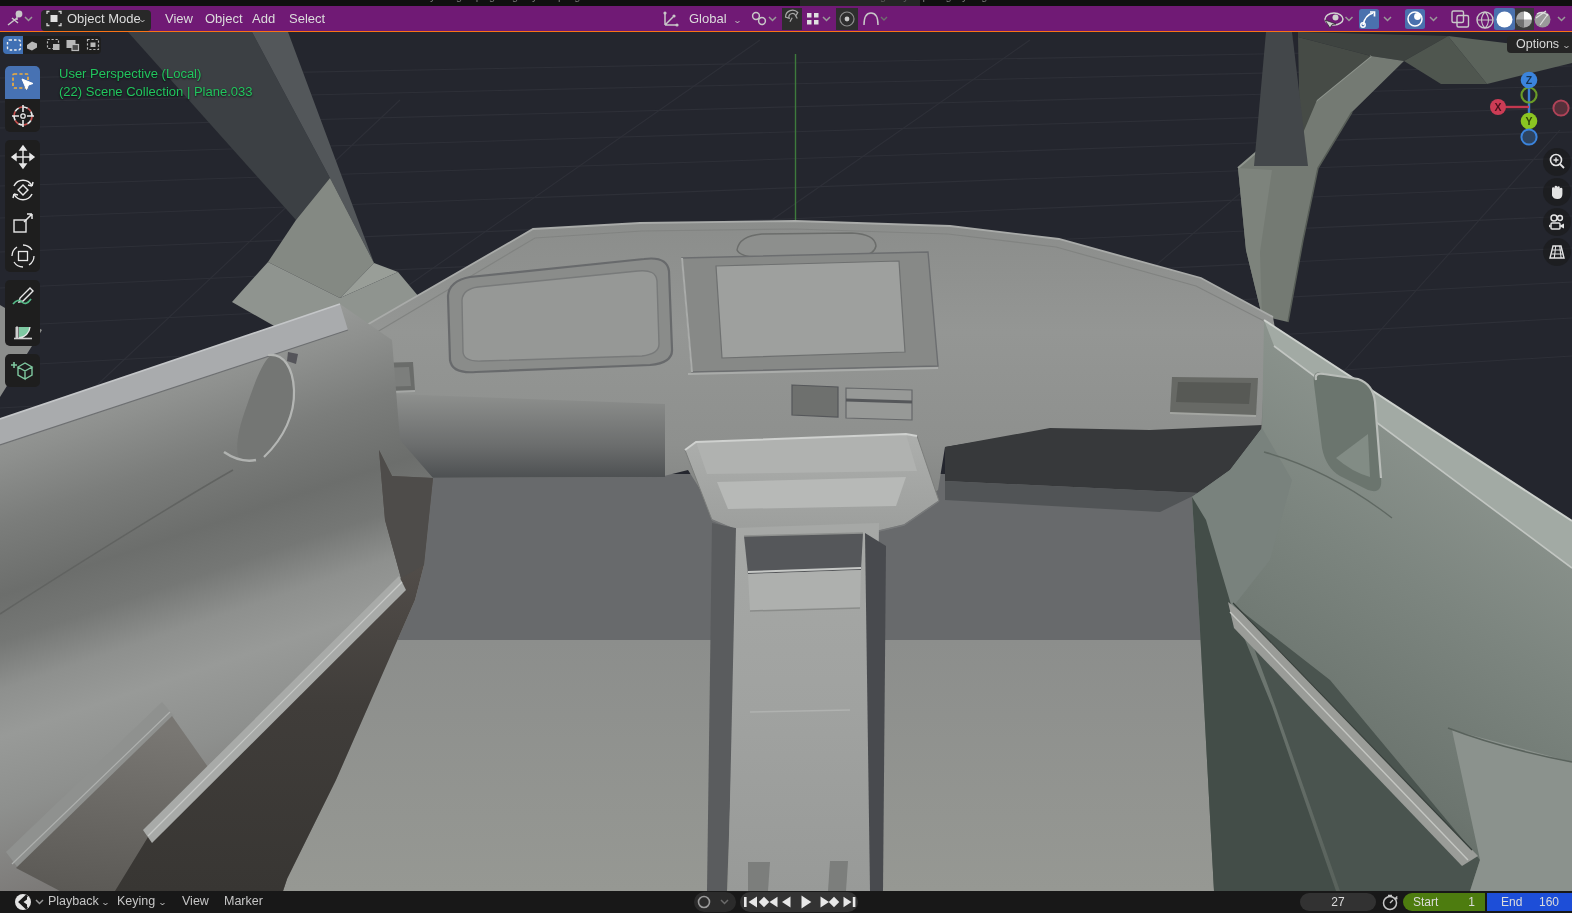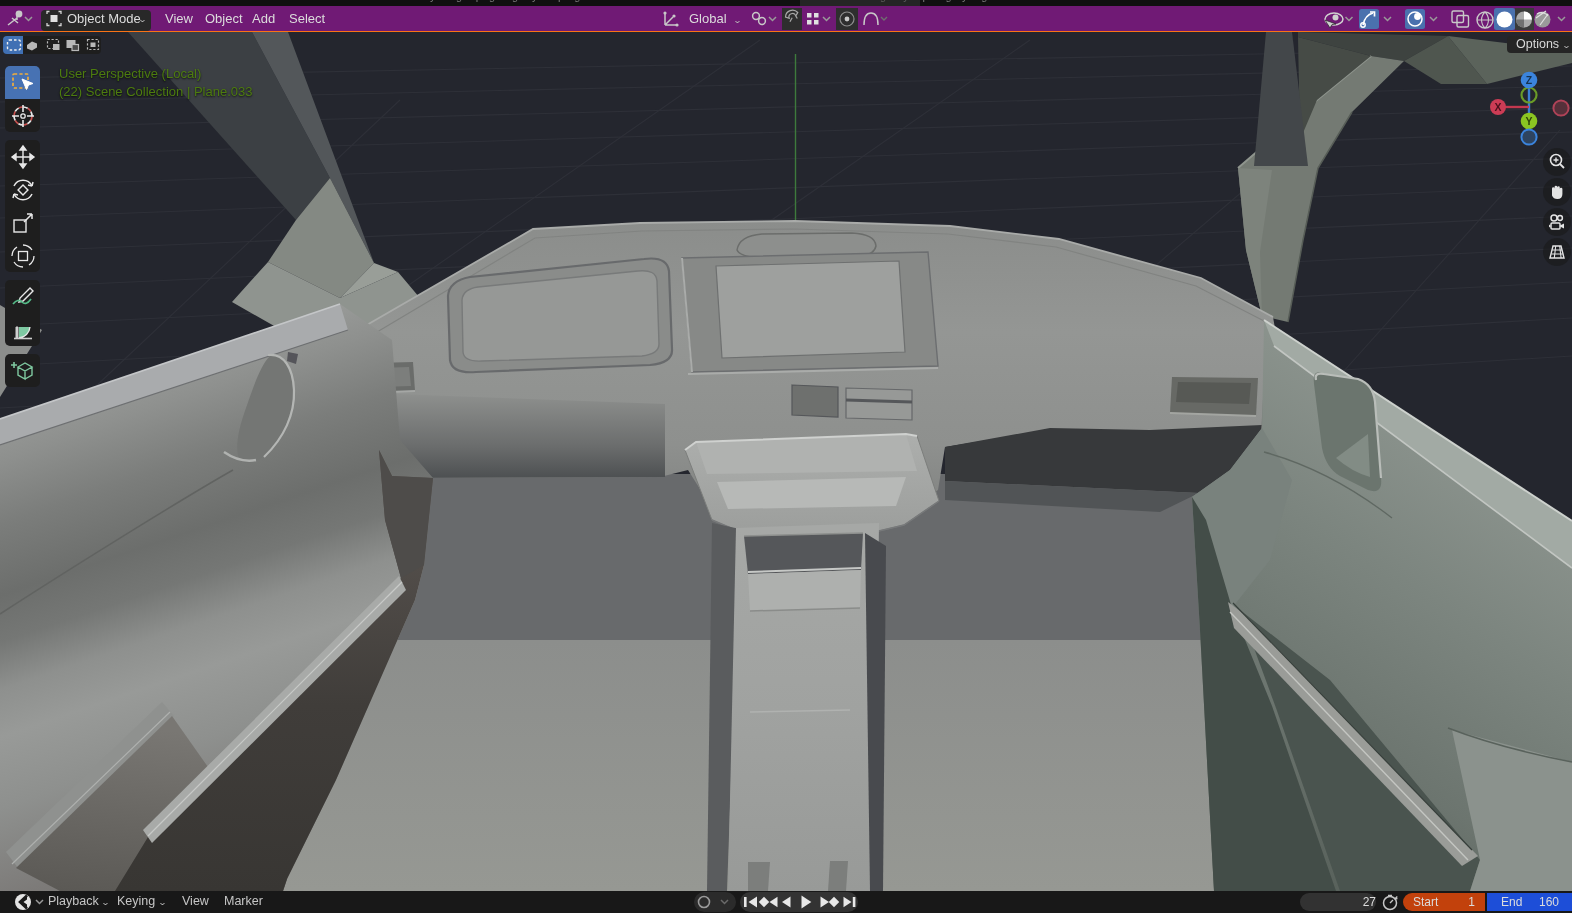--- a/index.html
+++ b/index.html
@@ -20,21 +20,21 @@
   
   #toolbar { position:absolute; left:5px; top:66px; width:35px; }
   .tool { width:35px; height:33px; background:#1e1e1e; position:relative; }
   .tool.active { background:#4772b3; }
   .tool.gap { margin-top:8px; }
   .tool.r-t { border-radius:5px 5px 0 0; }
   .tool.r-b { border-radius:0 0 5px 5px; }
   .tool.r-a { border-radius:5px; }
   .tool svg { position:absolute; left:50%; top:50%; transform:translate(-50%,-50%); }
   
-  .vptext { position:absolute; color:#4d7c0f; font-size:13px; text-shadow:0 1px 2px rgba(0,0,0,.8); }
+  .vptext { position:absolute; color:#22c55e; font-size:13px; text-shadow:0 1px 2px rgba(0,0,0,.8); }
   
   #optbtn { position:absolute; left:1507px; top:36px; width:70px; height:17px; background:#252525; border-radius:4px;
     color:#d9d9d9; font-size:12.5px; line-height:16px; padding:0 0 0 9px; }
   
   .navbtn { position:absolute; left:1543px; width:28px; height:28px; border-radius:50%; background:rgba(24,24,24,.55); }
   .navbtn svg { position:absolute; left:50%; top:50%; transform:translate(-50%,-50%); }
   
   #botbar { position:absolute; left:0; top:891px; width:1572px; height:36px; background:#181818; color:#c6c6c6; font-size:12.5px; }
   #botbar .bm { position:absolute; top:0; height:22px; line-height:21px; }
   .fld { position:absolute; top:2px; height:18px; background:#2e2e2e; border-radius:9px; color:#dcdcdc; font-size:12px; line-height:18px; }
@@ -479,21 +479,21 @@
         <path d="M4,6 h2.6 v10 h-2.6 z M8.5,11 l8.5,-5.4 v10.8 z"></path>
         <rect x="20.3" y="7.3" width="7.4" height="7.4" transform="rotate(45 24 11)"></rect>
         <path d="M29.5,11 l8,-5.2 v10.4 z"></path>
         <path d="M42,11 l8.5,-5.4 v10.8 z"></path>
         <path d="M61.5,4.6 l9.8,6.4 l-9.8,6.4 z"></path>
         <path d="M80.5,5.6 v10.8 l8.5,-5.4 z"></path>
         <rect x="90.3" y="7.3" width="7.4" height="7.4" transform="rotate(45 94 11)"></rect>
         <path d="M103.5,5.8 v10.4 l8,-5.2 z M112.8,6 h2.6 v10 h-2.6 z"></path>
       </g>
     </svg>
-    <div class="fld" style="left:1300px; width:76px; background:#323232; text-align:right;">27</div>
+    <div class="fld" style="left:1300px; width:76px; background:#323232; text-align:center;">27</div>
     <svg class="bm" style="left:1379px" width="22" height="22" viewBox="0 0 22 22">
       <circle cx="11" cy="12" r="6.5" fill="none" stroke="#c6c6c6" stroke-width="1.5"></circle>
       <path d="M11,12 l3,-3 M9,4.5 h4 M16.5,6.5 l1.8,1.8 m0,-2.8 l-2.8,2.8" stroke="#c6c6c6" stroke-width="1.4" fill="none"></path>
     </svg>
-    <div class="fld" style="left:1403px; width:82px; background:#c2410c; border-radius:9px 0 0 9px; padding:0 10px;">Start <span style="float:right">1</span></div>
+    <div class="fld" style="left:1403px; width:82px; background:#4d7c0f; border-radius:9px 0 0 9px; padding:0 10px;">Start <span style="float:right">1</span></div>
     <div class="fld" style="left:1487px; width:85px; background:#1d4ed8; border-radius:0; padding:0 0 0 14px;">End <span style="position:absolute;left:52px">160</span></div>
   </div>
 </div>
 
 </body></html>

